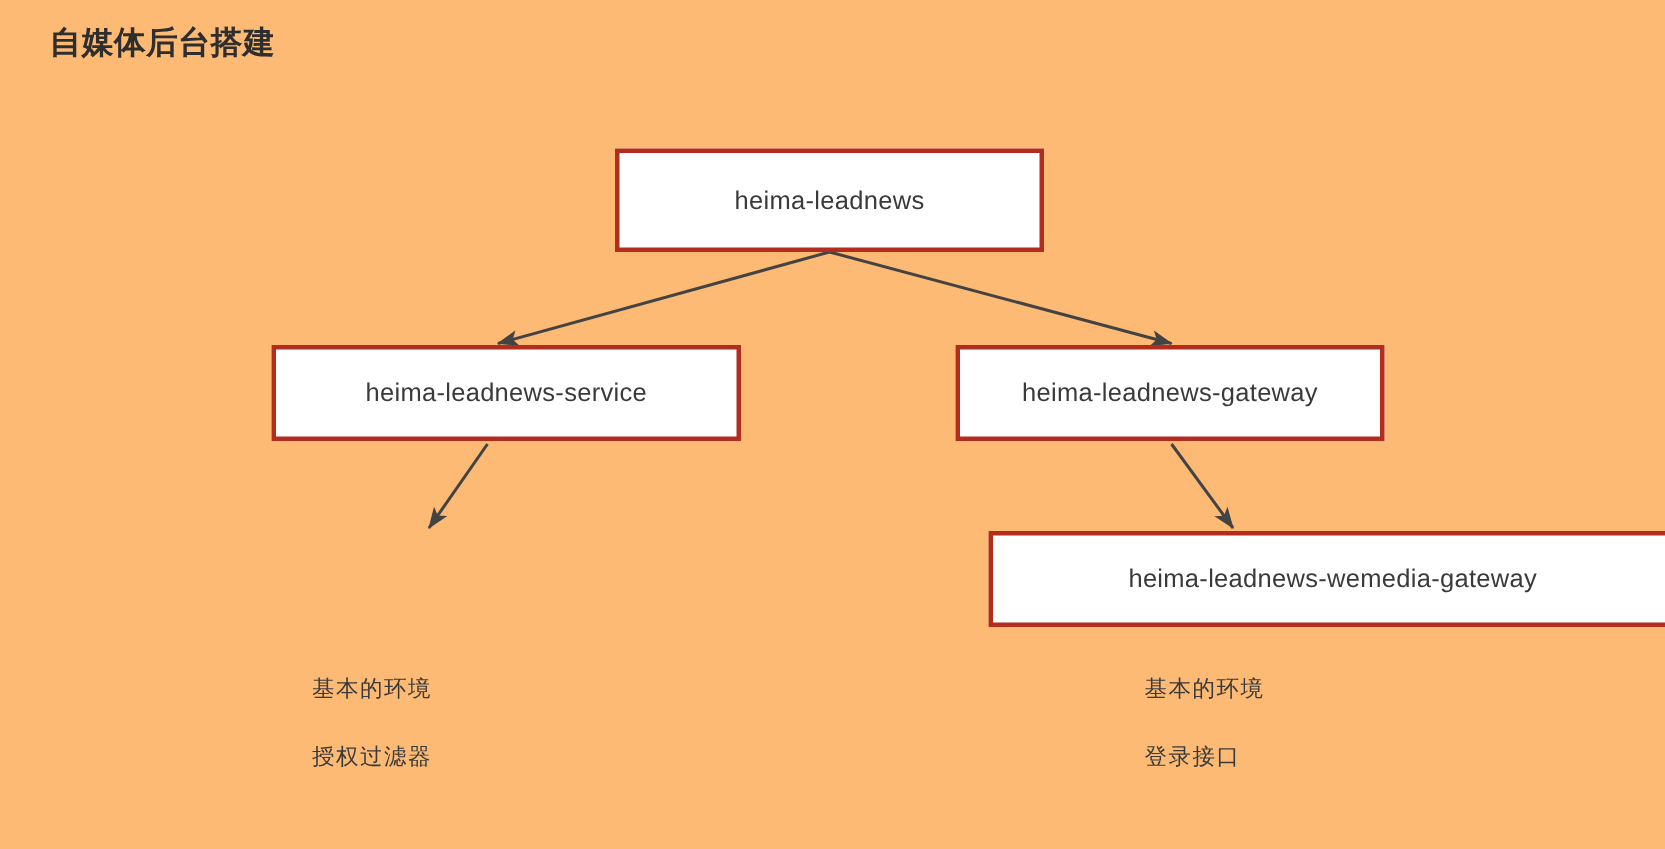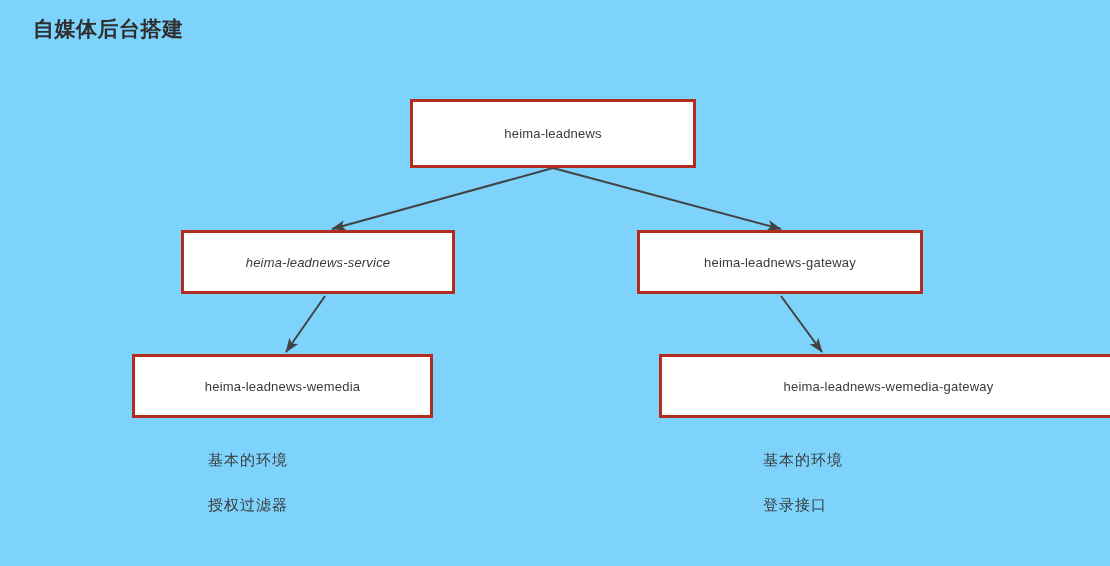--- a/index.html
+++ b/index.html
@@ -7,21 +7,21 @@
     padding: 0;
     background: #ffffff;
   }
   body {
     font-family: "Liberation Sans", "DejaVu Sans", sans-serif;
   }
   #canvas {
     position: relative;
     width: 1110px;
     height: 566px;
-    background: #7dd3fc;
+    background: #fdba74;
     overflow: hidden;
   }
   #page-title {
     position: absolute;
     left: 33px;
     top: 16px;
     font-size: 21px;
     font-weight: bold;
     color: #2e2e2e;
     letter-spacing: 0.5px;
@@ -30,21 +30,21 @@
   }
   .node-box {
     position: absolute;
     box-sizing: border-box;
     background: #ffffff;
     border: 3px solid #b22d1e;
     display: flex;
     align-items: center;
     justify-content: center;
     color: #3a3a3a;
-    font-size: 13px;
+    font-size: 17px;
     letter-spacing: 0.2px;
     white-space: nowrap;
   }
   .caption {
     position: absolute;
     color: #3a3a3a;
     font-size: 15px;
     letter-spacing: 1px;
     white-space: nowrap;
     line-height: 22px;
@@ -74,31 +74,28 @@
     <line x1="553" y1="168" x2="332" y2="229" stroke="#434343" stroke-width="2" marker-end="url(#arrowhead)"></line>
     <line x1="553" y1="168" x2="781" y2="229" stroke="#434343" stroke-width="2" marker-end="url(#arrowhead)"></line>
     <line x1="325" y1="296" x2="286" y2="352" stroke="#434343" stroke-width="2" marker-end="url(#arrowhead)"></line>
     <line x1="781" y1="296" x2="822" y2="352" stroke="#434343" stroke-width="2" marker-end="url(#arrowhead)"></line>
   </svg>
 
   <div class="node-box" style="left:410px; top:99px; width:286px; height:69px;">
     <span>heima-leadnews</span>
   </div>
 
-  <div class="node-box" style="left:181px; top:230px; width:274px; height:64px;font-style:italic;">
+  <div class="node-box" style="left:181px; top:230px; width:313px; height:64px;">
     <span>heima-leadnews-service</span>
   </div>
 
   <div class="node-box" style="left:637px; top:230px; width:286px; height:64px;">
     <span>heima-leadnews-gateway</span>
   </div>
 
-  <div class="node-box" style="left:132px; top:354px; width:301px; height:64px;">
-    <span>heima-leadnews-wemedia</span>
-  </div>
 
   <div class="node-box" style="left:643px; top:354px; width:459px; height:64px;margin-left:16px;">
     <span>heima-leadnews-wemedia-gateway</span>
   </div>
 
   <div class="caption" style="left:208px; top:449px;">基本的环境</div>
   <div class="caption" style="left:208px; top:494px;">授权过滤器</div>
 
   <div class="caption" style="left:763px; top:449px;">基本的环境</div>
   <div class="caption" style="left:763px; top:494px;">登录接口</div>

